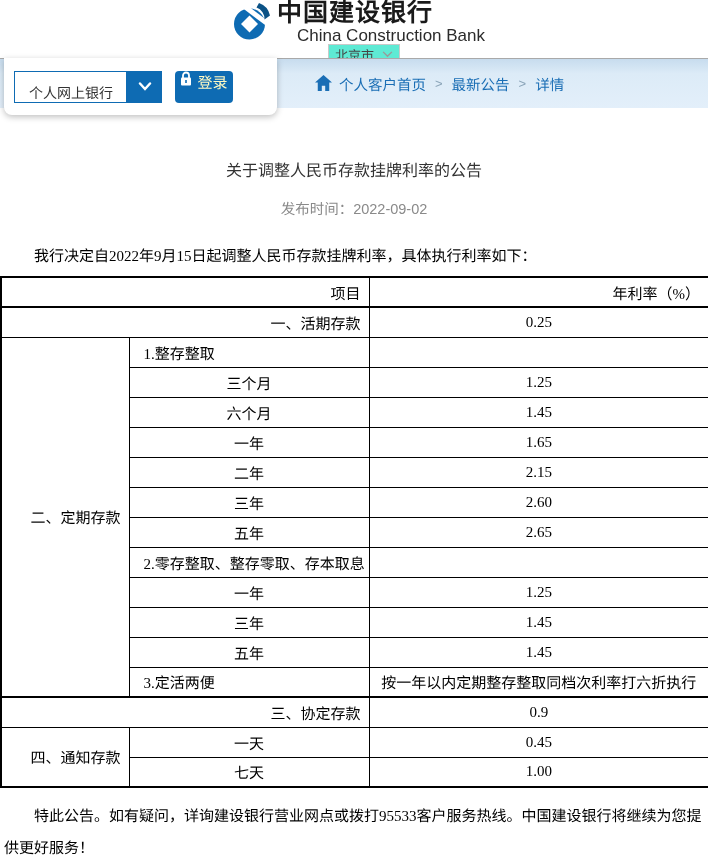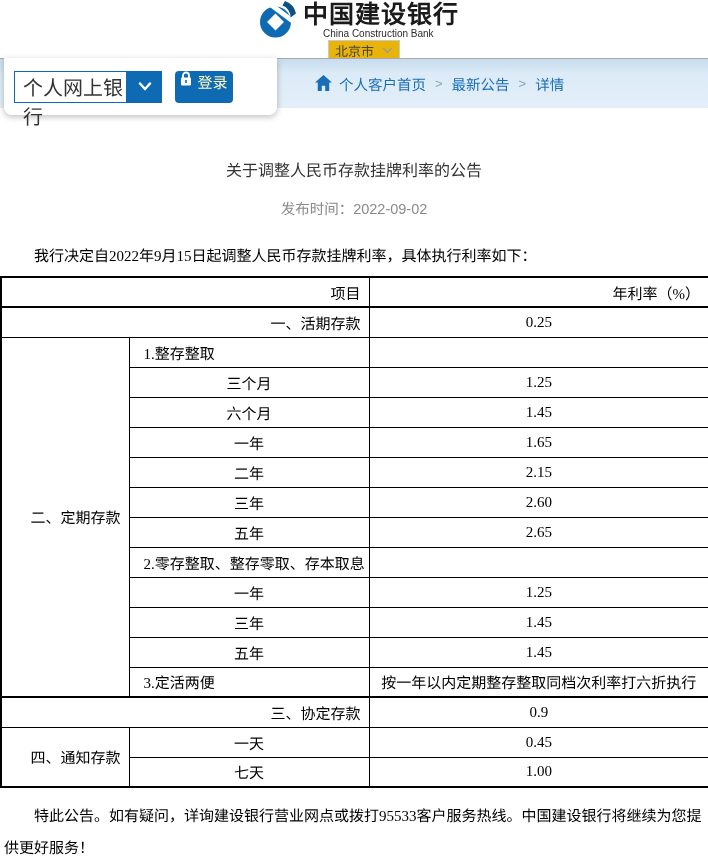--- a/index.html
+++ b/index.html
@@ -25,33 +25,33 @@
   .logo-wrap { display: flex; align-items: center; }
   .logo-svg { width: 40px; height: 40px; display: block; }
   .bank-names { margin-left: 6px; line-height: 1; }
   .bank-cn {
     font-size: 25px;
     font-weight: bold;
     color: #1a1a1a;
     letter-spacing: 1px;
     font-family: "Liberation Sans", sans-serif;
   }
-  .bank-en { font-size: 10px; color: #2b2b2b; margin-top: 2px; margin-left: 20px; }
+  .bank-en { font-size: 17px; color: #2b2b2b; margin-top: 2px; margin-left: 20px; }
   .city-select {
     margin-left: 12px;
     width: 72px;
     height: 26px;
     border: 1px solid #c9c9c9;
     display: flex;
     align-items: center;
     justify-content: space-between;
     padding: 0 6px;
     font-size: 13px;
     color: #444;
-    background: #eab308;
+    background: #5eead4;
     cursor: pointer;
   }
   .city-select .chev { width: 11px; height: 7px; }
   .hdr-divider { width: 1px; height: 34px; background: #ddd; margin: 0 16px; }
   .hdr-title { font-size: 19px; color: #222; }
 
   
   .subbar { position: relative; height: 62px; }
   .blue-band {
     position: absolute; left: 0; top: 0; right: 0; height: 50px;
@@ -67,23 +67,23 @@
     display: flex;
     align-items: center;
     padding-left: 10px;
     z-index: 2;
   }
   .channel-combo { display: flex; height: 32px; }
   .channel-select {
     width: 113px; height: 32px;
     border: 1px solid #0e6bb3;
     background: #fff;
-    display: flex; align-items: flex-start;
-    padding-left: 8px;
-    font-size: 20px; color: #333;
+    display: flex; align-items: flex-end;
+    padding-left: 14px;
+    font-size: 14px; color: #333;
     cursor: pointer;
   }
   .combo-btn {
     width: 35px; height: 32px;
     background: #0e6bb3;
     display: flex; align-items: center; justify-content: center;
     cursor: pointer;
   }
   .combo-btn svg { width: 14px; height: 9px; }
   .login-btn {

